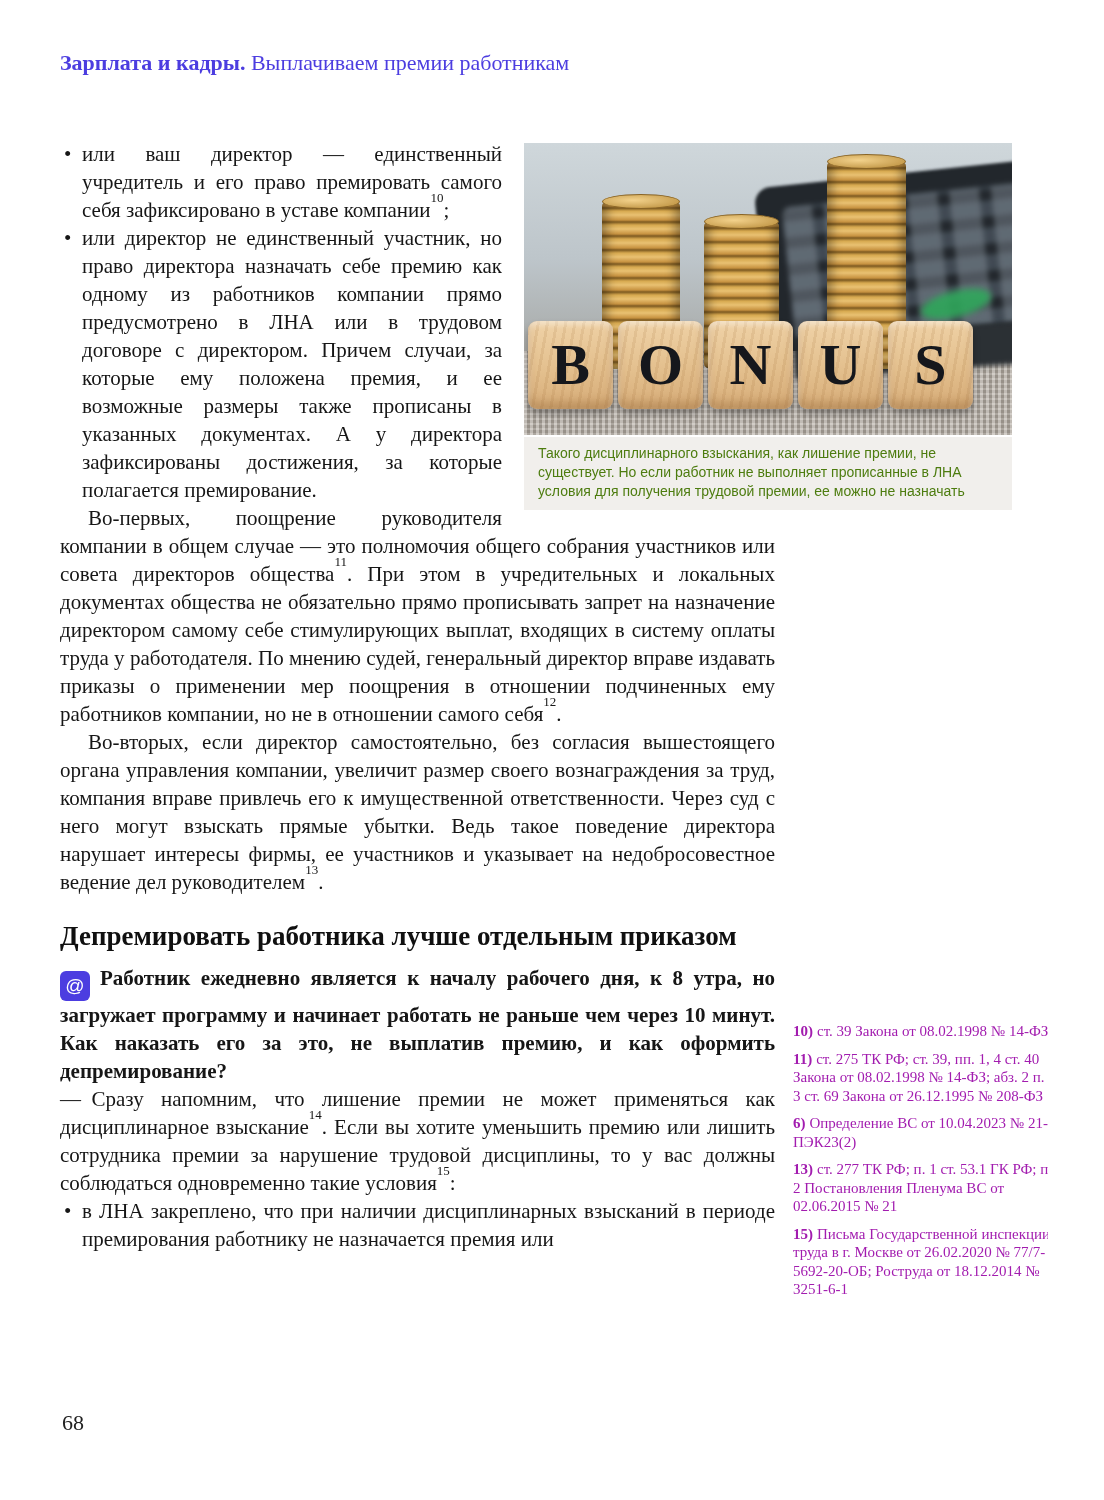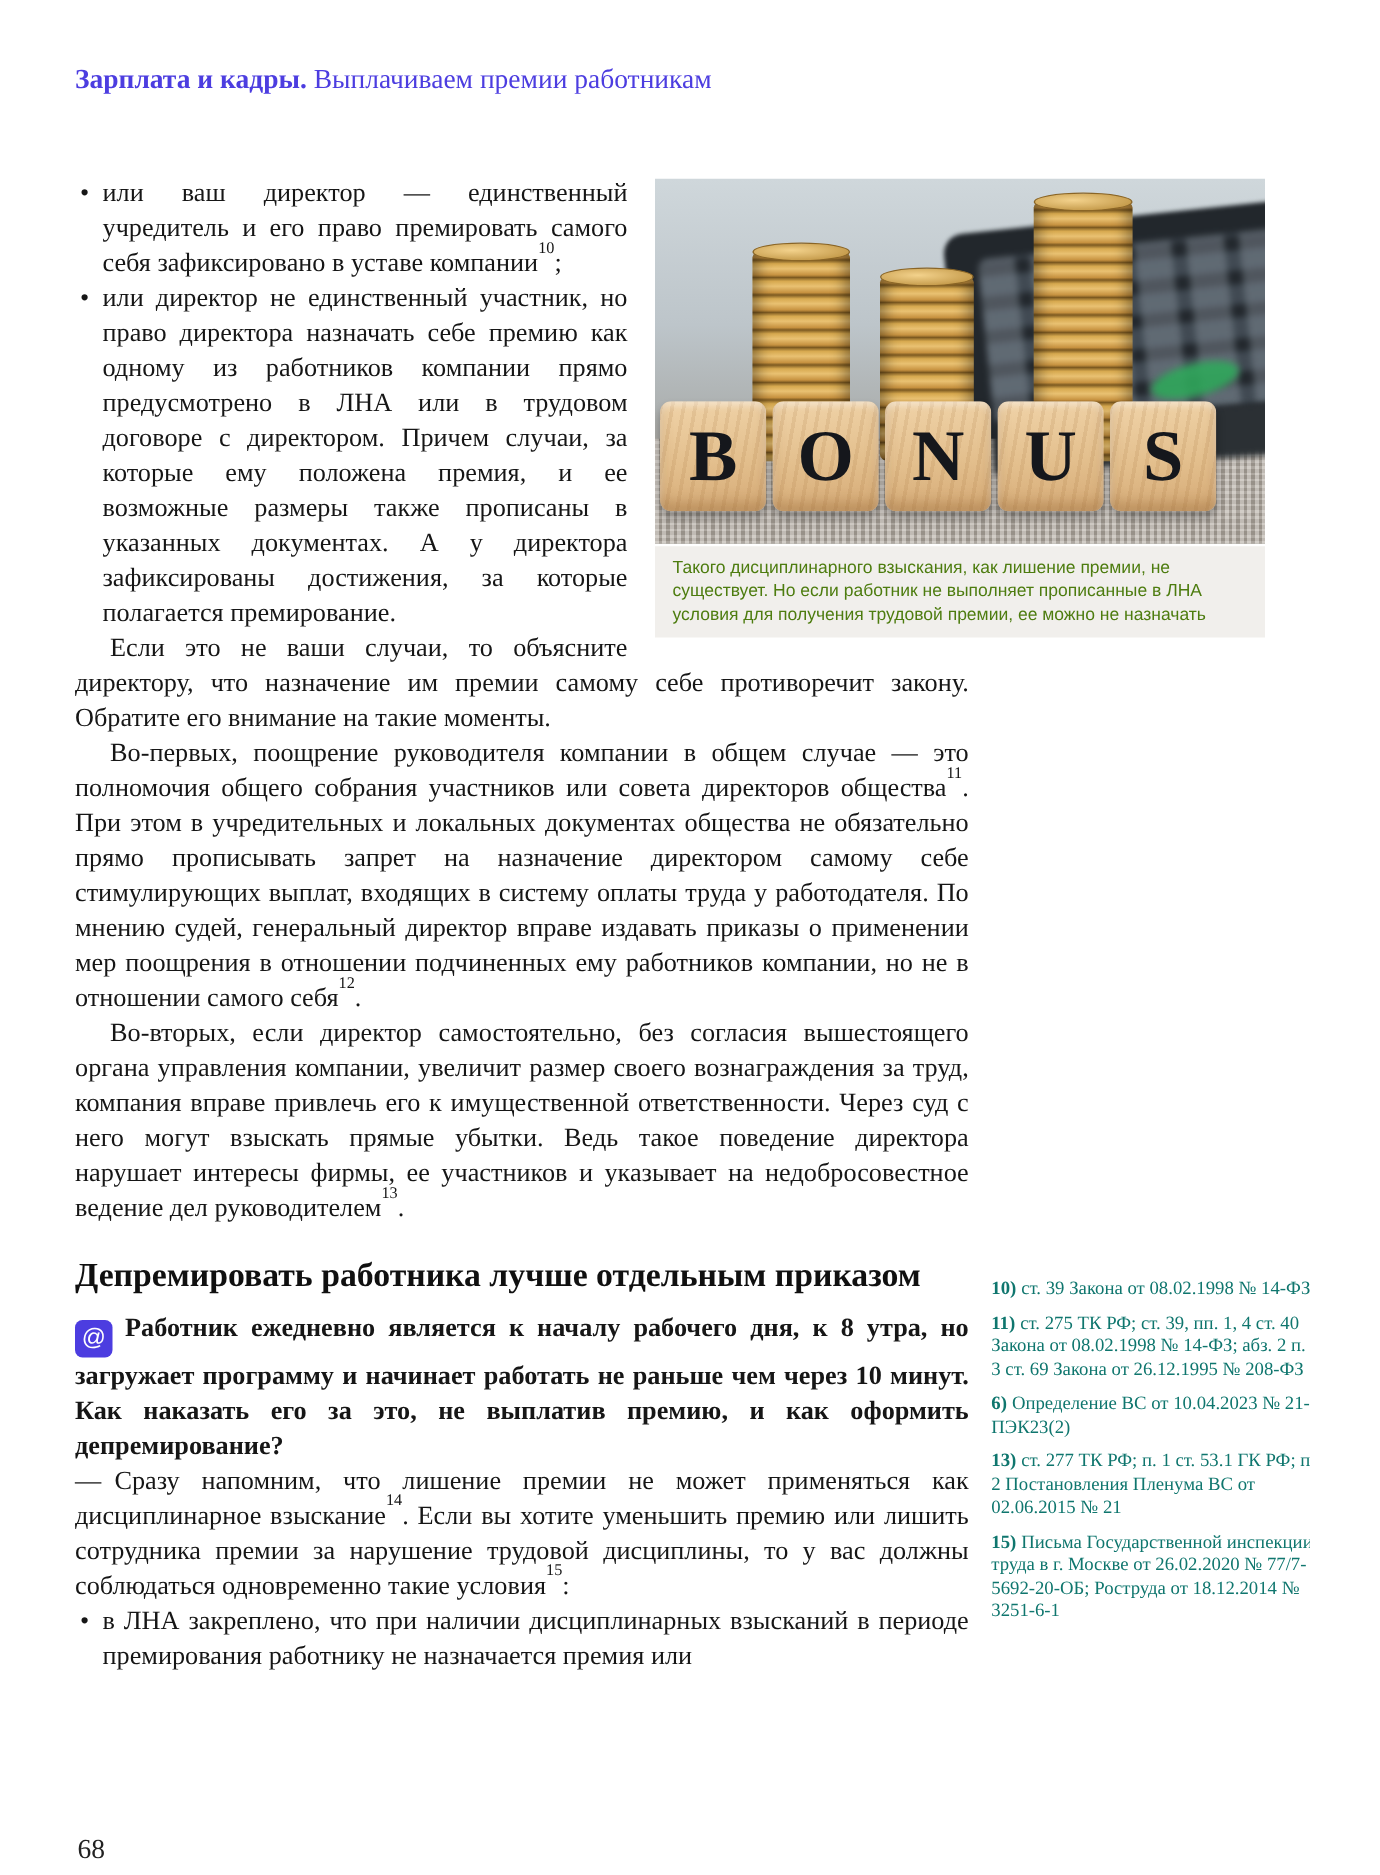--- a/index.html
+++ b/index.html
@@ -105,26 +105,26 @@
   }
   .caption{
     margin-top:2px;background:var(--caption-bg);
     padding:7px 14px 9px 14px;
     font-family:"Liberation Sans",sans-serif;font-size:14px;line-height:19px;
     color:#4d7c0f;text-align:left;text-indent:0;
   }
   
   .footnotes{
     position:absolute;left:793px;top:1022px;width:260px;
-    font-size:15px;line-height:18.5px;text-align:left;color:#0f766e;
+    font-size:15px;line-height:18.5px;text-align:left;color:#a21caf;
   }
   .fn{margin:0 0 9px 0;}
   .fn .num{font-weight:700;margin-right:4px;}
   
-  .pageno{position:absolute;left:62px;top:1466px;font-size:22px;color:#222;}
+  .pageno{position:absolute;left:62px;top:1410px;font-size:22px;color:#222;}
 </style>
 </head>
 <body>
 
 <div class="page">
 
   <div class="hdr">
     <span class="rubric">Зарплата и кадры.</span>
     <span class="subtitle">Выплачиваем премии работникам</span>
   </div>
@@ -165,23 +165,20 @@
       <li>
         <span class="b">•</span>
         <span>или ваш директор — единственный учредитель и его право премировать самого себя зафиксировано в уставе компании</span><sup>10</sup><span>;</span>
       </li>
       <li>
         <span class="b">•</span>
         <span>или директор не единственный участник, но право директора назначать себе премию как одному из работников компании прямо предусмотрено в ЛНА или в трудовом договоре с директором. Причем случаи, за которые ему положена премия, и ее возможные размеры также прописаны в указанных документах. А у директора зафиксированы достижения, за которые полагается премирование.</span>
       </li>
     </ul>
 
-    <p class="para ind">
-      <span>Если это не ваши случаи, то объясните директору, что назначение им премии самому себе противоречит закону. Обратите его внимание на такие моменты.</span>
-    </p>
 
     <p class="para ind">
       <span>Во-первых, поощрение руководителя компании в общем случае — это полномочия общего собрания участников или совета директоров общества</span><sup>11</sup><span>. При этом в учредительных и локальных документах общества не обязательно прямо прописывать запрет на назначение директором самому себе стимулирующих выплат, входящих в систему оплаты труда у работодателя. По мнению судей, генеральный директор вправе издавать приказы о применении мер поощрения в отношении подчиненных ему работников компании, но не в отношении самого себя</span><sup>12</sup><span>.</span>
     </p>
 
     <p class="para ind">
       <span>Во-вторых, если директор самостоятельно, без согласия вышестоящего органа управления компании, увеличит размер своего вознаграждения за труд, компания вправе привлечь его к имущественной ответственности. Через суд с него могут взыскать прямые убытки. Ведь такое поведение директора нарушает интересы фирмы, ее участников и указывает на недобросовестное ведение дел руководителем</span><sup>13</sup><span>.</span>
     </p>
 
     <h2 class="sec">Депремировать работника лучше отдельным приказом</h2>

